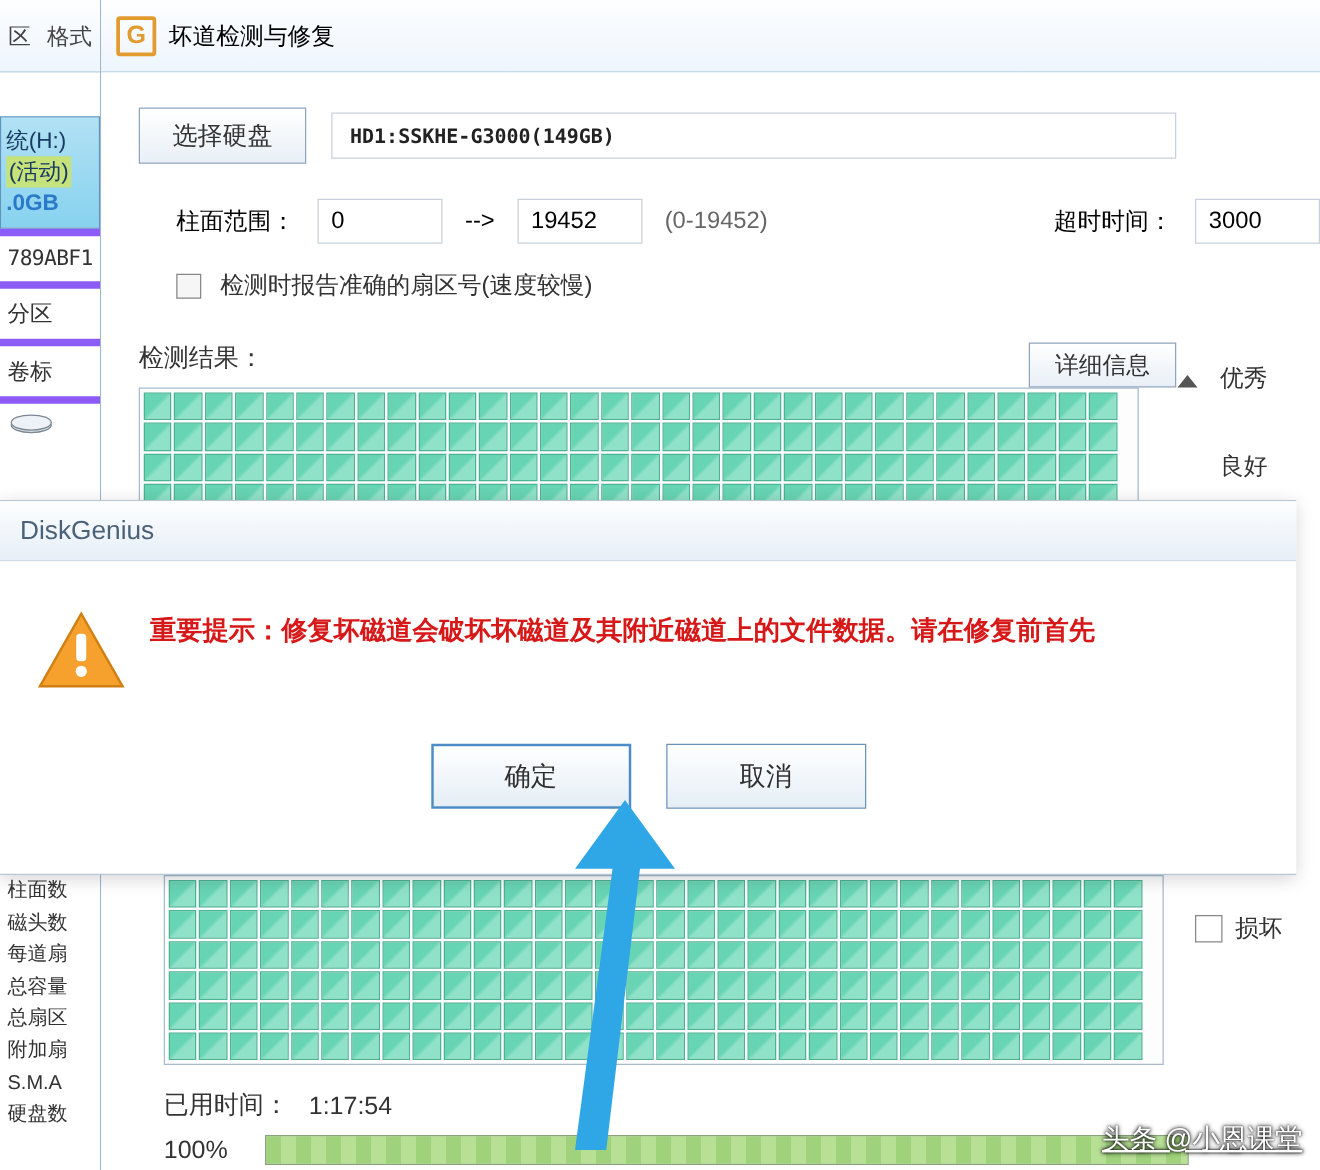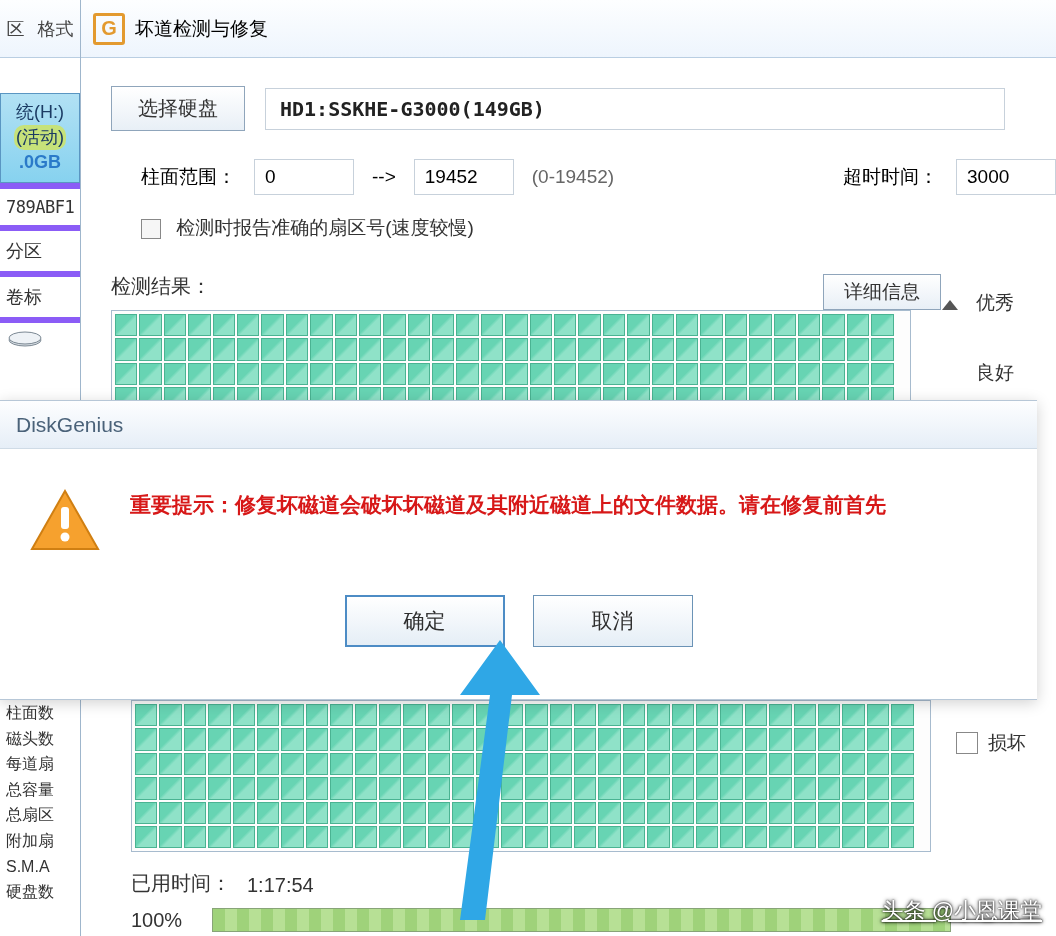--- a/index.html
+++ b/index.html
@@ -31,37 +31,37 @@
   background: #fff; border-right: 1px solid #9fb6cc;
 }
 .strip-top {
   height: 58px; background: linear-gradient(#fdfeff, #eef5fd);
   border-bottom: 1px solid #b9cee2; display: flex; align-items: center;
   justify-content: space-around; font-size: 18px; color: #444;
 }
 .strip-disk {
   background: linear-gradient(#b2e1f4, #87d2ef);
   border: 1px solid #5a96c2; margin: 35px 0 0 0; padding: 6px 4px;
-  text-align: center; font-size: 18px; color: #1b3b63; line-height: 1.4;
-}
-.strip-disk .row2 { background: #c6e27a; padding: 0 2px; display: inline-block; border-radius: 10px; }
+  font-size: 18px; color: #1b3b63; line-height: 1.4;
+}
+.strip-disk .row2 { background: #c6e27a; padding: 0 2px; display: inline-block; }
 .strip-disk .row3 { color: #2a7ac9; font-weight: bold; }
 .strip-row { border-top: 6px solid #8b5cf6; padding: 8px 6px; font-size: 18px; color: #333; }
 .strip-row.mono { font-family: monospace; font-size: 17px; letter-spacing: -0.5px; }
 .strip-items {
   position: absolute; left: 0; top: 700px; width: 81px;
   font-size: 16px; color: #333; line-height: 1.6; padding: 0 6px;
 }
 .select-btn {
   border: 1px solid #8fa5bb; background: linear-gradient(#fff, #e8eff6);
   padding: 8px 26px; font-size: 20px; color: #333;
 }
 .disk-label {
   border: 1px solid #c7d1db; padding: 8px 14px; font-family: monospace;
-  font-size: 20px; font-weight: bold; color: #222; width: 740px; display: inline-block;
+  font-size: 16px; font-weight: bold; color: #222; width: 676px; display: inline-block;
 }
 .row1 { display: flex; align-items: center; gap: 20px; margin-bottom: 28px; }
 .row2area { display: flex; align-items: center; gap: 18px; margin-bottom: 20px; padding-left: 30px;}
 .num-input {
   border: 1px solid #c7d1db; padding: 6px 10px; width: 100px; font-size: 19px;
   font-family: inherit; background: #fff;
 }
 .chk {
   width: 20px; height: 20px; border: 1px solid #888; display: inline-block;
   vertical-align: middle; margin-right: 10px; background: #f6f6f6;
@@ -89,21 +89,21 @@
 .dialog {
   position: absolute; left: 0; top: 400px; width: 1037px; height: 300px;
   background: #fff; border-top: 1px solid #b7c7d7; border-bottom: 1px solid #b7c7d7;
   box-shadow: 0 3px 14px rgba(0,0,0,0.18);
 }
 .dialog-title {
   background: linear-gradient(#fdfeff, #e6eef7); height: 48px;
   display: flex; align-items: center; padding-left: 16px;
   color: #4a6279; font-size: 21px; border-bottom: 1px solid #cfdbe6;
 }
-.dialog-body { display: flex; padding: 40px 20px 0 30px; gap: 30px; align-items: flex-start; }
+.dialog-body { display: flex; padding: 40px 20px 0 30px; gap: 20px; align-items: flex-start; }
 .warn-tri {
   width: 70px; height: 62px; position: relative;
 }
 .warn-tri svg { width: 70px; height: 62px; }
 .warn-text { color: #d71818; font-size: 21px; font-weight: bold; line-height: 1.5; }
 .dialog-btns { display: flex; gap: 28px; justify-content: center; margin-top: 44px; }
 .dlg-btn {
   border: 1px solid #6b93b6; background: linear-gradient(#fff, #e5eef6);
   padding: 10px 0; width: 160px; font-size: 21px; color: #2e2e2e; text-align: center;
 }

